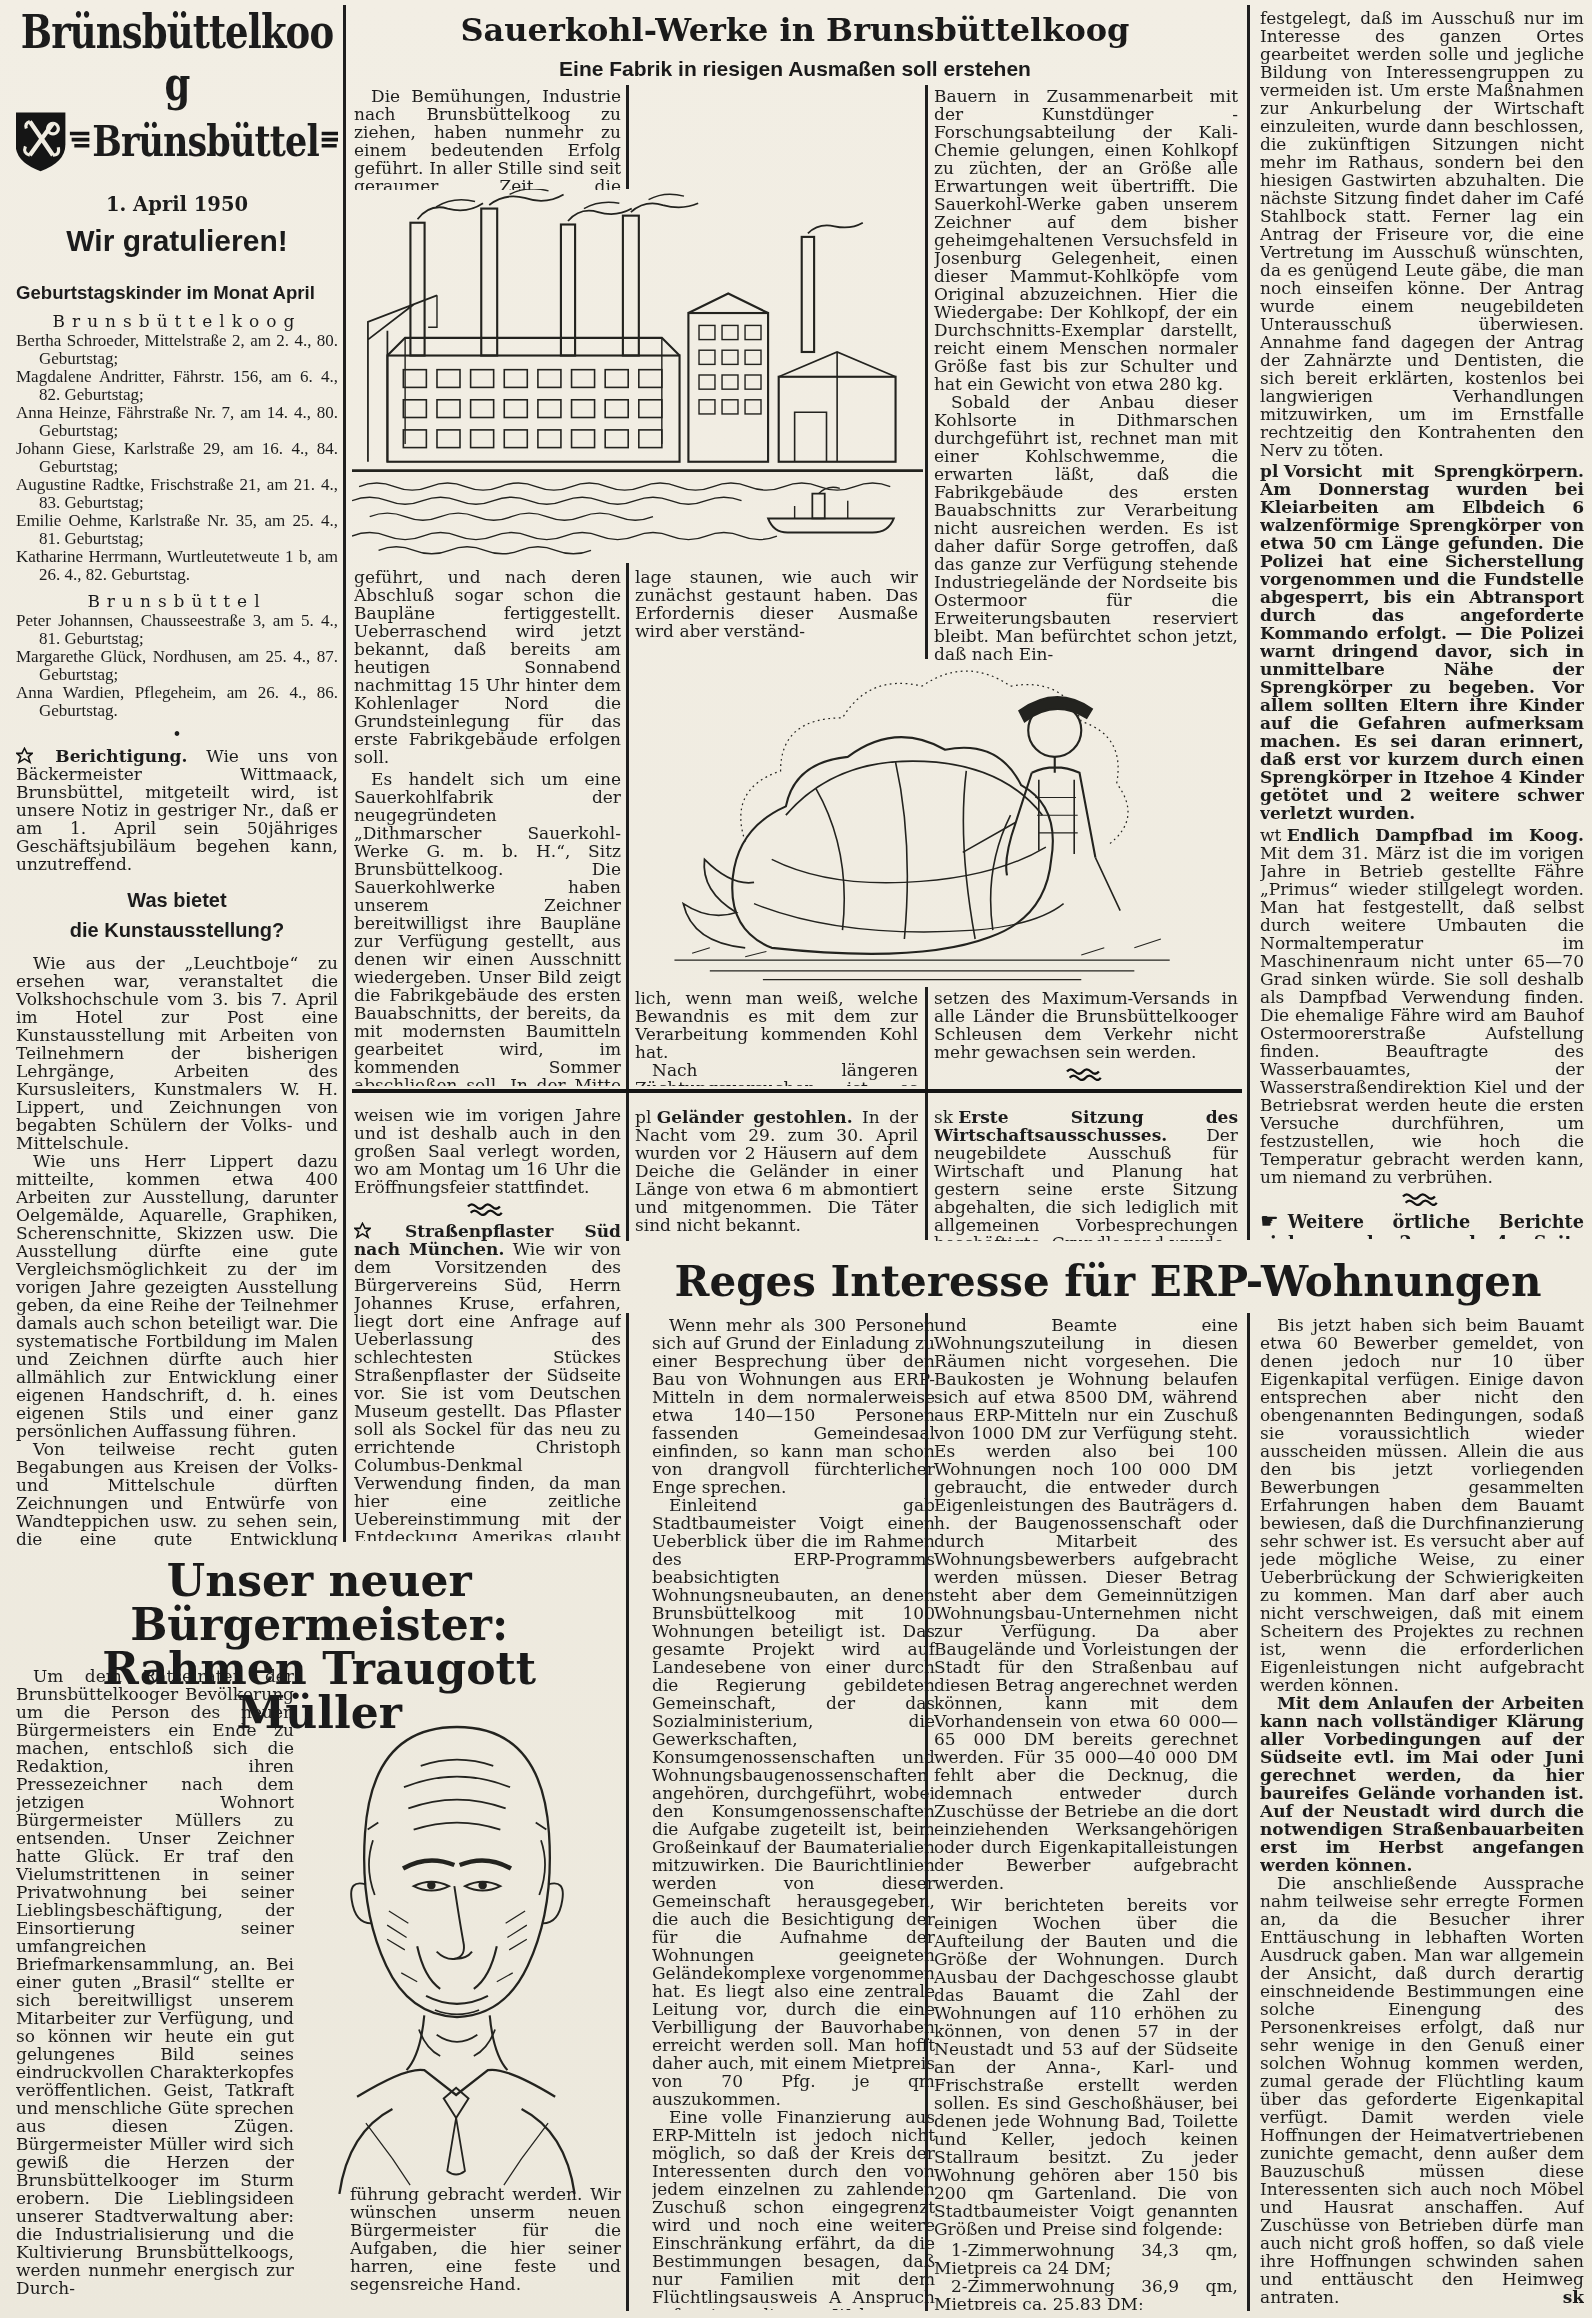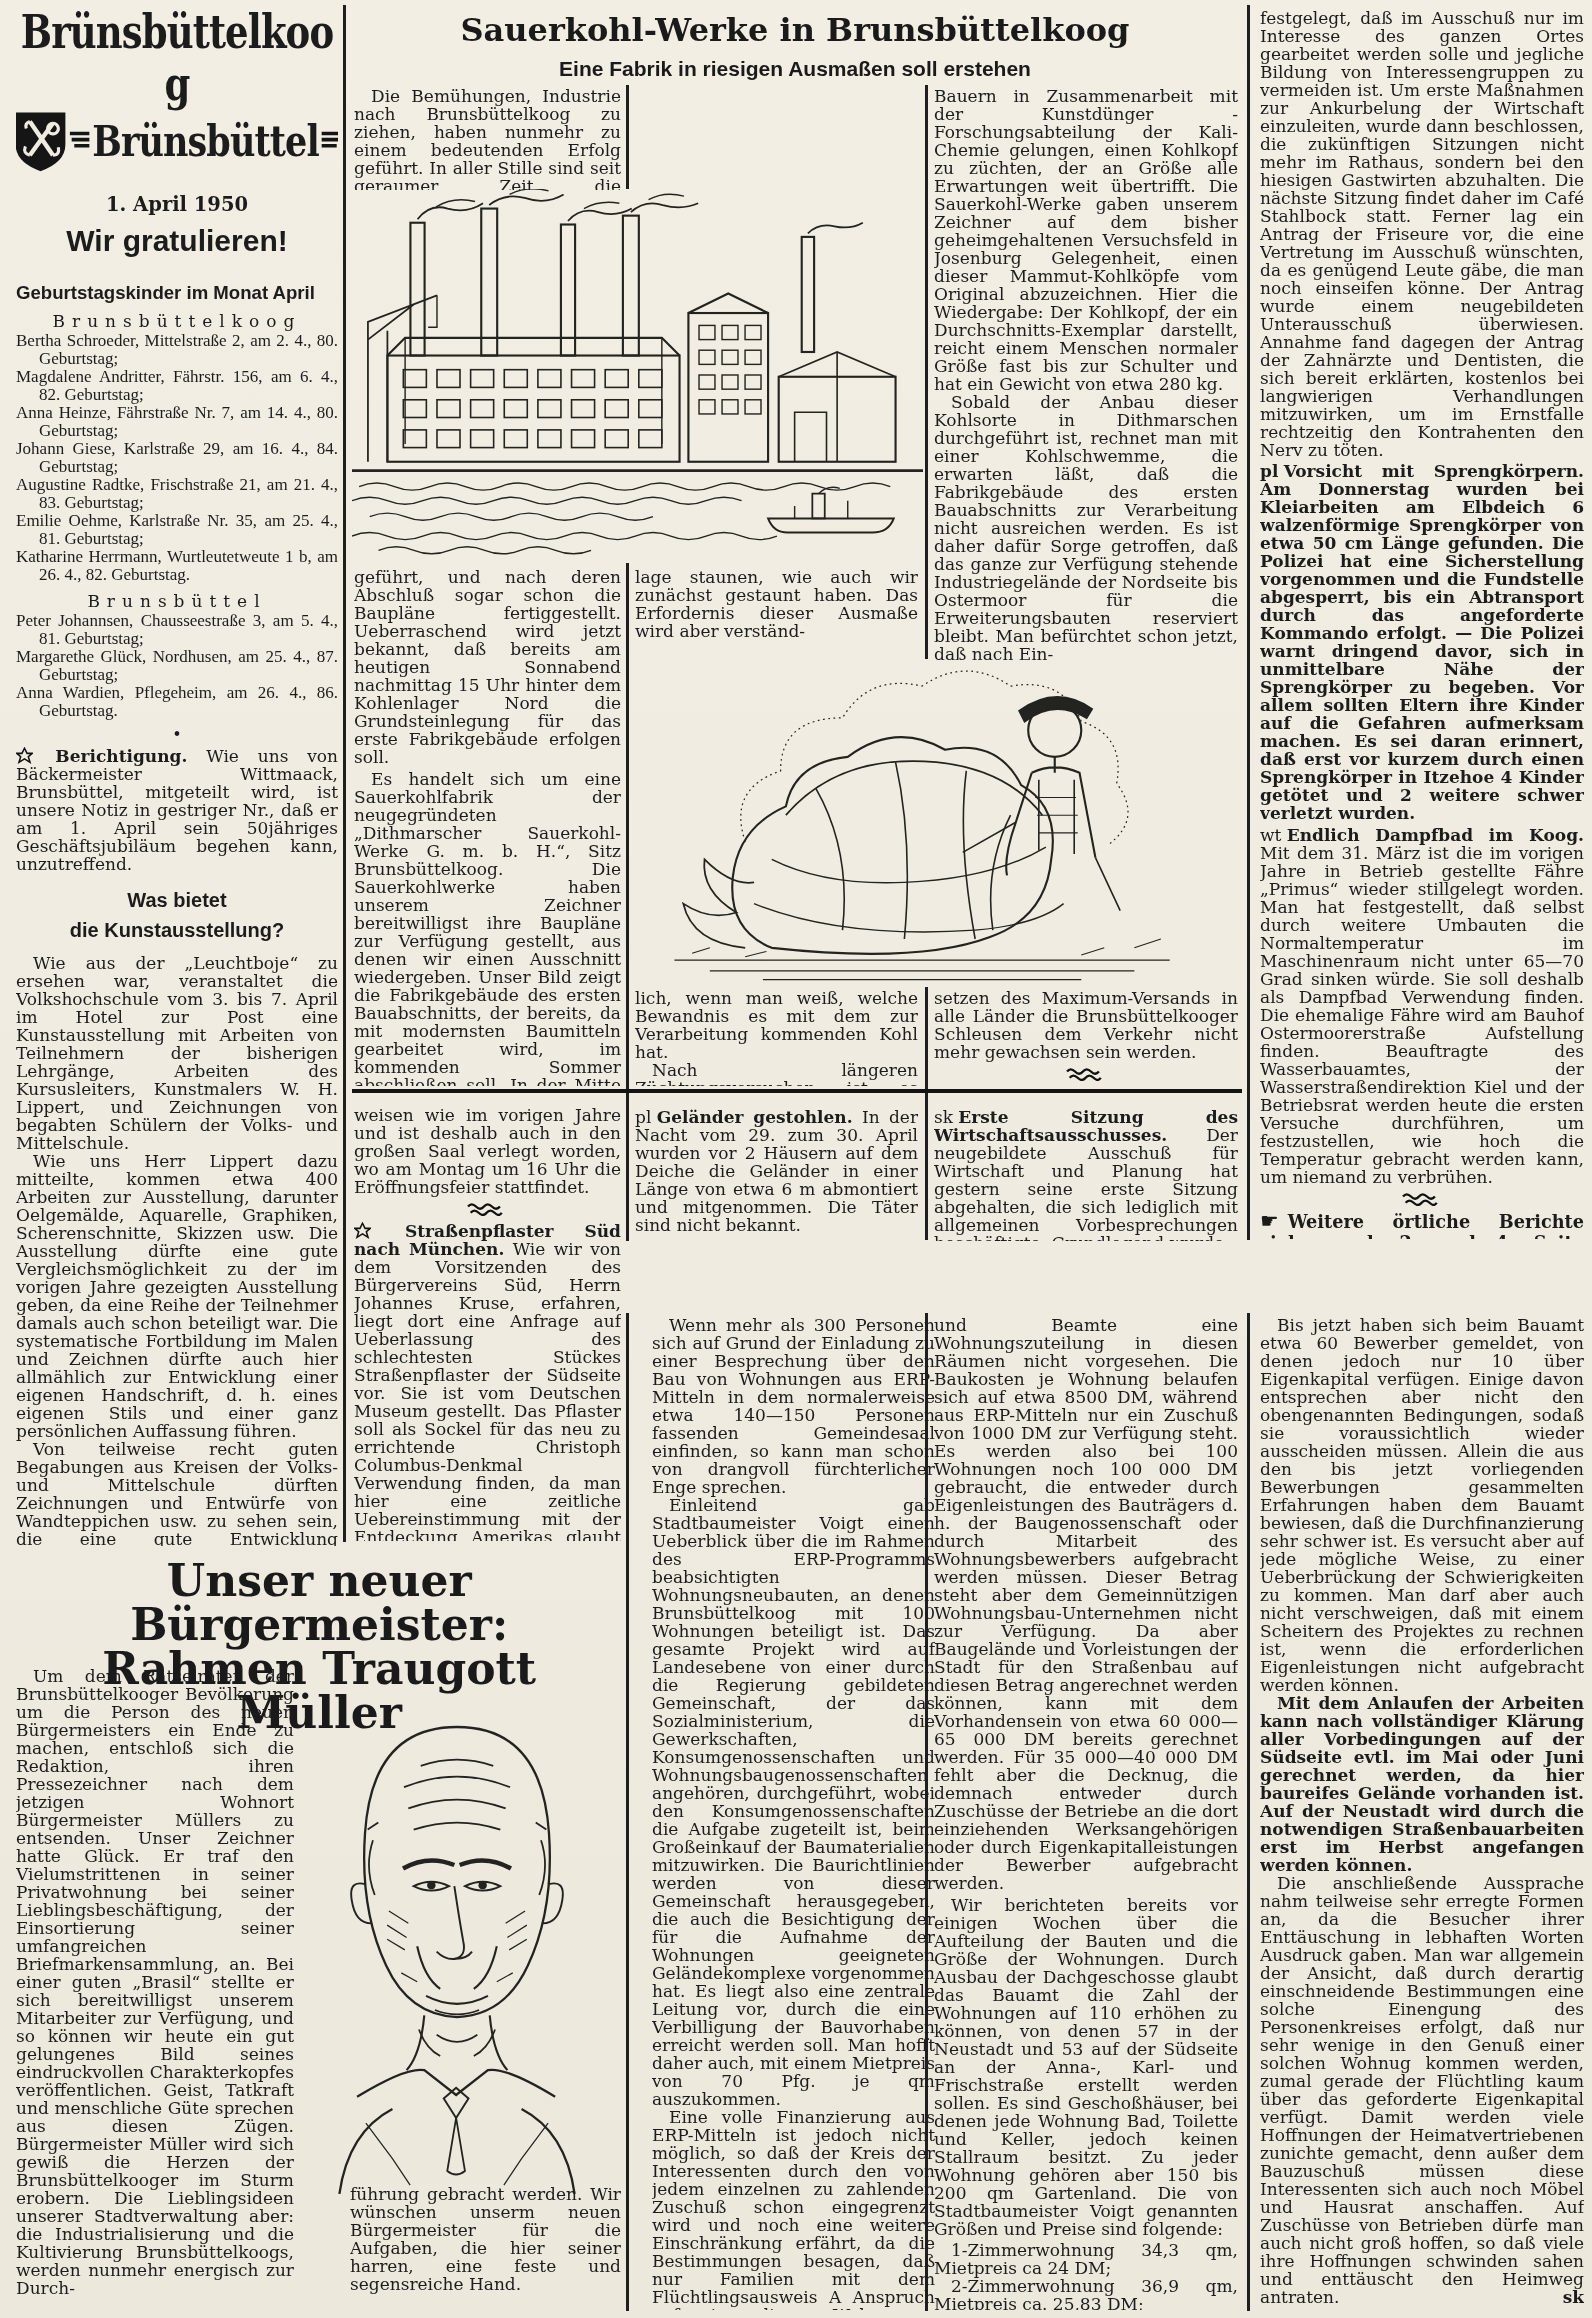--- a/index.html
+++ b/index.html
@@ -379,20 +379,21 @@
         <path d="M172,494 l-10,60 q10,8 20,0 Z" stroke-width="2"></path>
         <path d="M70,500 l30,40 M276,500 l-30,40 M100,540 l20,30 M246,540 l-20,30" stroke-width="1.4"></path>
       </g>
     </svg>
   </div>
 
   <div class="col" style="left:350px;top:2185px;width:271px;height:128px">
     <p>führung gebracht werden. Wir wünschen unserm neuen Bürgermeister für die Aufgaben, die hier seiner harren, eine feste und segensreiche Hand.</p>
   </div>
 
+  <div class="headline-erp" style="left:633px;top:1260px;width:950px">Reges Interesse für ERP-Wohnungen</div>
 
   <div class="col" style="left:652px;top:1316px;width:283px;height:994px">
     <p class="ind">Wenn mehr als 300 Personen sich auf Grund der Einladung zu einer Besprechung über den Bau von Wohnungen aus ERP-Mitteln in dem normalerweise etwa 140—150 Personen fassenden Gemeindesaal einfinden, so kann man schon von drangvoll fürchterlicher Enge sprechen.</p>
     <p class="ind">Einleitend gab Stadtbaumeister Voigt einen Ueberblick über die im Rahmen des ERP-Programms beabsichtigten Wohnungsneubauten, an denen Brunsbüttelkoog mit 100 Wohnungen beteiligt ist. Das gesamte Projekt wird auf Landesebene von einer durch die Regierung gebildeten Gemeinschaft, der das Sozialministerium, die Gewerkschaften, Konsumgenossenschaften und Wohnungsbaugenossenschaften angehören, durchgeführt, wobei den Konsumgenossenschaften die Aufgabe zugeteilt ist, beim Großeinkauf der Baumaterialien mitzuwirken. Die Baurichtlinien werden von dieser Gemeinschaft herausgegeben, die auch die Besichtigung der für die Aufnahme der Wohnungen geeigneten Geländekomplexe vorgenommen hat. Es liegt also eine zentrale Leitung vor, durch die eine Verbilligung der Bauvorhaben erreicht werden soll. Man hofft daher auch, mit einem Mietpreis von 70 Pfg. je qm auszukommen.</p>
     <p class="ind">
       <span>Eine volle Finanzierung aus ERP-Mitteln ist jedoch nicht möglich, so daß der Kreis der Interessenten durch den von jedem einzelnen zu zahlenden Zuschuß schon eingegrenzt wird und noch eine weitere Einschränkung erfährt, da die Bestimmungen besagen, daß nur Familien mit dem Flüchtlingsausweis A Anspruch auf eine dieser Wohnungen haben, außerdem ist die handarbeitende Bevölkerung bevorrechtigt zu berücksichtigen.</span>
       
     </p>
   </div>
 

